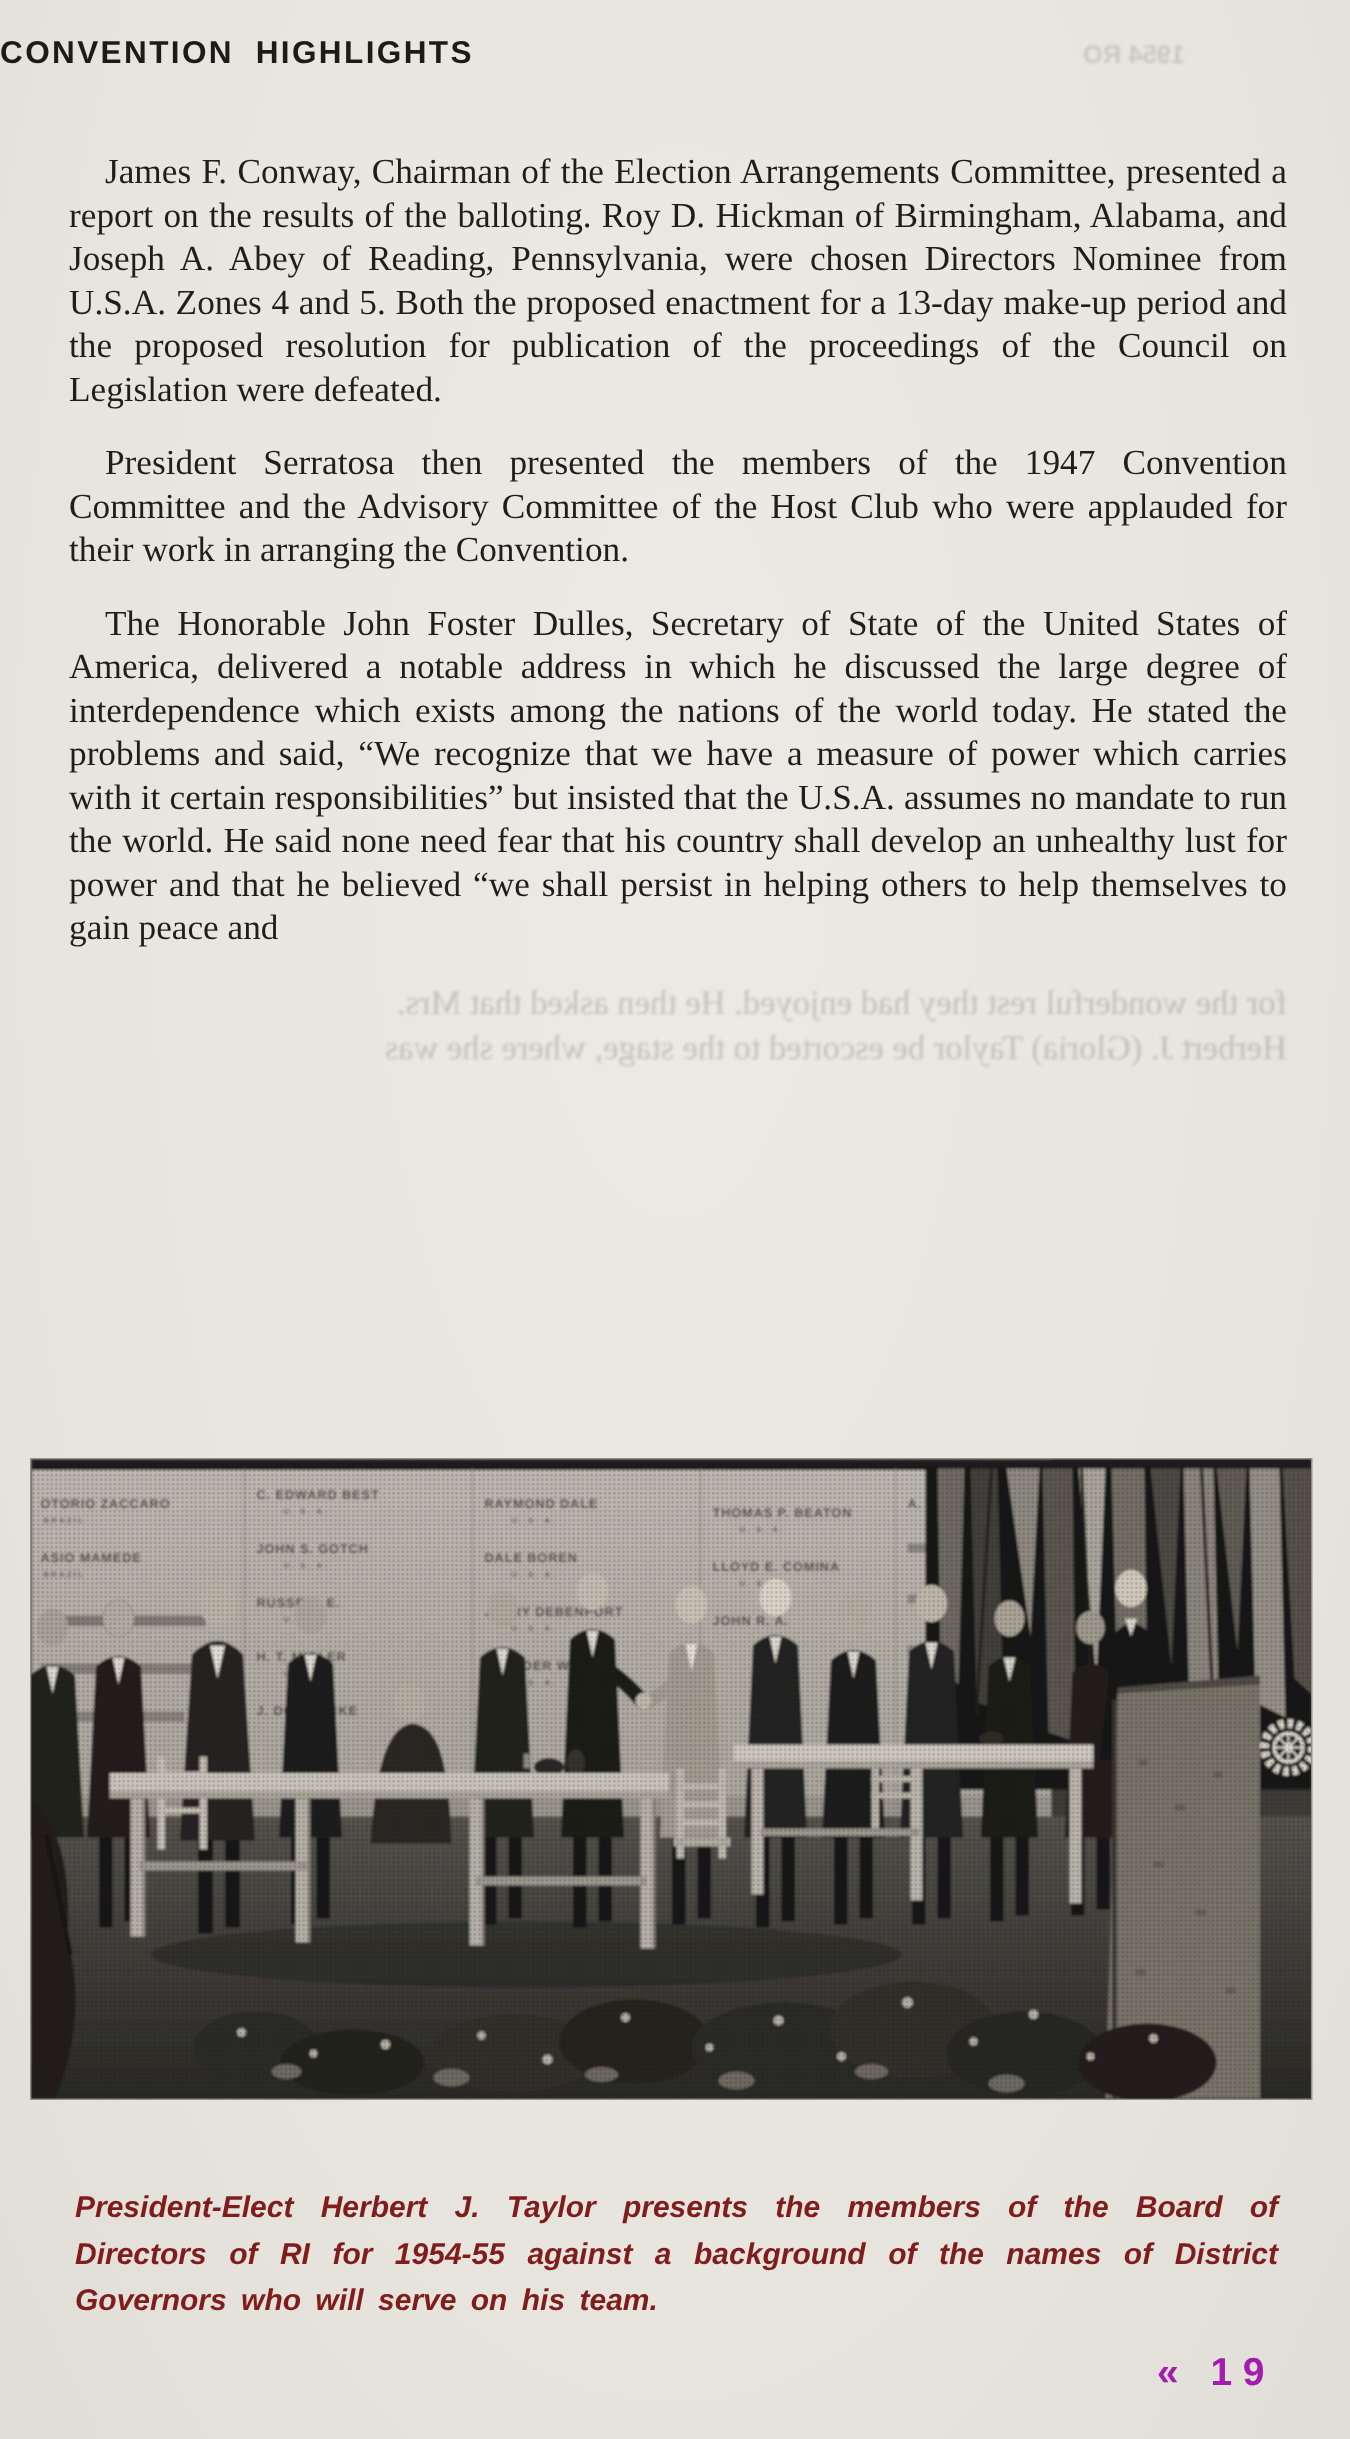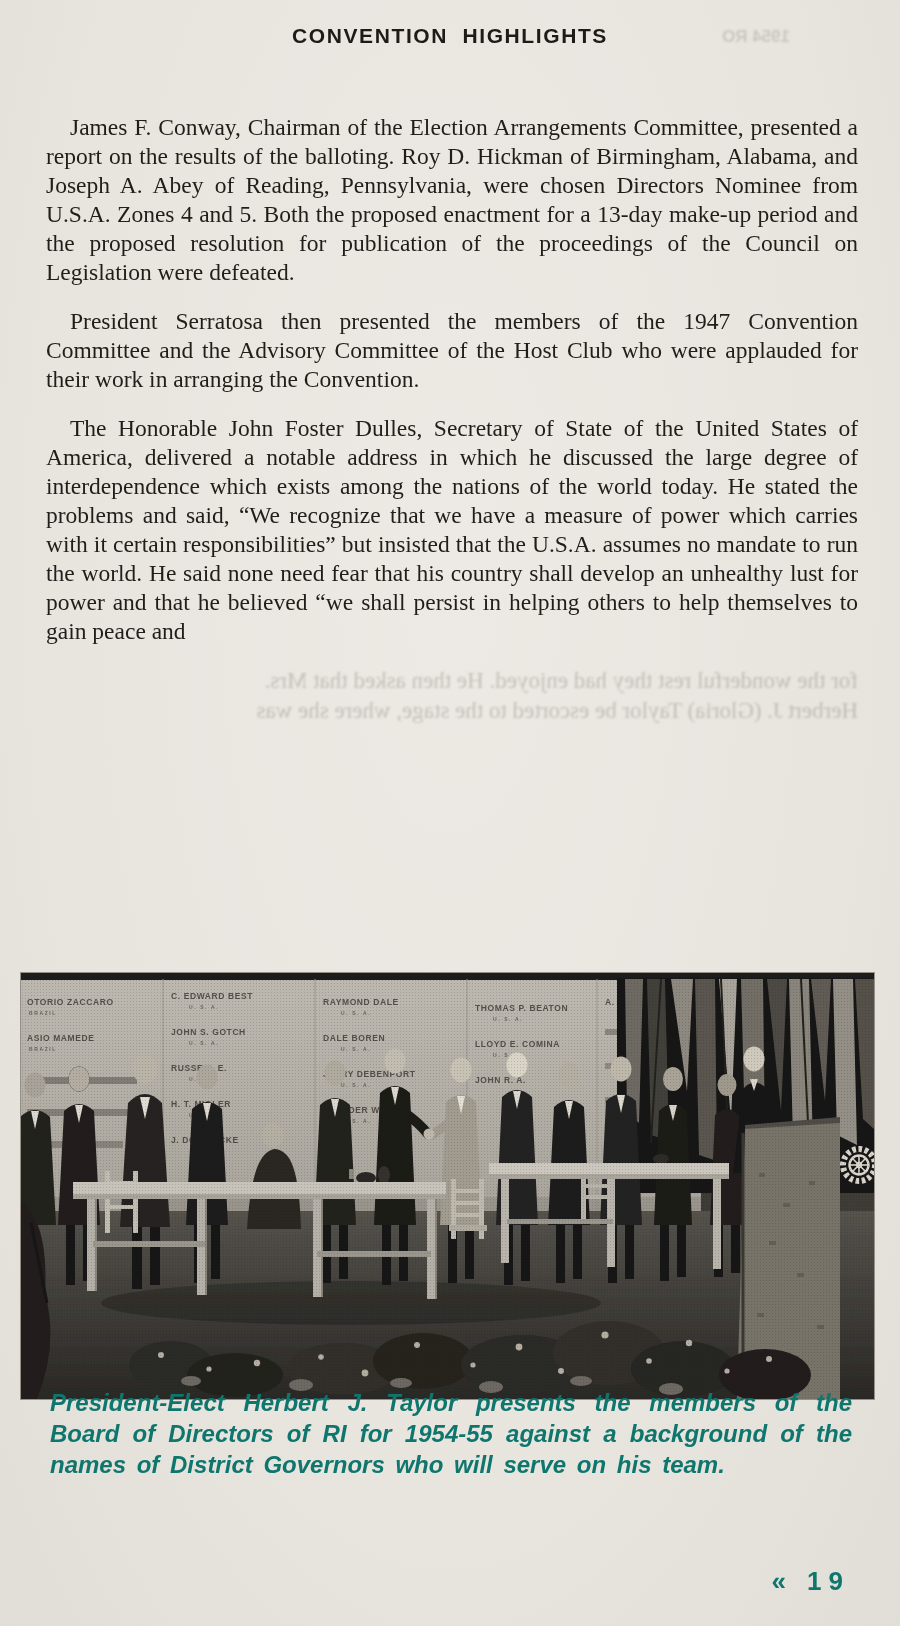--- a/index.html
+++ b/index.html
@@ -2,34 +2,34 @@
 <html><head>
 <meta charset="utf-8">
 <style>
   html,body{margin:0;padding:0}
   body{
     width:900px;height:1626px;position:relative;overflow:hidden;
     background:radial-gradient(ellipse at 50% 35%, #edeae5 0%, #e8e5df 62%, #e1ded7 100%);
     font-family:"Liberation Serif", serif;
   }
   .page-title{
-    position:absolute;top:24px;left:0;width:900px;text-align:center;
+    position:absolute;top:24px;left:0;width:900px;text-align:left;
     font-family:"Liberation Sans", sans-serif;font-weight:bold;
     font-size:21px;letter-spacing:1.6px;word-spacing:7px;color:#1d1b18;
   }
   .ghost-top{
     position:absolute;top:27px;left:590px;width:200px;
     font-family:"Liberation Sans", sans-serif;font-weight:bold;font-size:17px;
     color:rgba(125,119,110,0.28);transform:scaleX(-1);filter:blur(1px);
   }
   .article{
     position:absolute;top:97px;left:46px;width:812px;
     font-size:23.5px;line-height:29px;color:#201e1b;text-align:justify;
   }
-  .article p{margin:16px 0 20px 0;text-indent:24px;}
+  .article p{margin:4px 0 20px 0;text-indent:24px;}
   .ghost-block{
     margin-top:4px;transform:scaleX(-1);filter:blur(0.9px);
     color:rgba(112,106,97,0.32);font-size:23px;line-height:30px;
   }
   .photo{
     position:absolute;top:973px;left:21px;width:853px;height:426px;
     background:#3f3c38;box-shadow:0 0 0 1px #959087;
   }
   .photo svg{display:block;width:100%;height:100%}
   .photo .halftone{
@@ -39,28 +39,28 @@
   }
   .board-name{
     font-family:"Liberation Sans", sans-serif;font-weight:bold;font-size:8.5px;
     letter-spacing:0.6px;fill:#45423d;opacity:0.88;
   }
   .board-country{
     font-family:"Liberation Sans", sans-serif;font-weight:bold;font-size:5px;
     letter-spacing:1.6px;fill:#55514b;opacity:0.8;
   }
   .caption{
-    position:absolute;top:1387px;left:50px;width:802px;
+    position:absolute;top:1457px;left:50px;width:802px;
     font-family:"Liberation Sans", sans-serif;font-style:italic;font-weight:bold;
-    font-size:24px;line-height:31px;color:#0f766e;text-align:justify;word-spacing:4px;
+    font-size:20px;line-height:31px;color:#7f1d1d;text-align:justify;word-spacing:4px;
   }
   .page-number{
     position:absolute;top:1566px;right:50px;
     font-family:"Liberation Sans", sans-serif;font-weight:bold;
-    font-size:26px;letter-spacing:7px;color:#0f766e;
+    font-size:26px;letter-spacing:7px;color:#a21caf;
   }
 </style>
 </head>
 <body>
 
 <div class="page-title">CONVENTION HIGHLIGHTS</div>
 <div class="ghost-top">1954 RO</div>
 
 <div class="article">
   <p>James F. Conway, Chairman of the Election Arrangements Committee, presented a report on the results of the balloting.  Roy D. Hickman of Birmingham, Alabama, and Joseph A. Abey of Reading, Pennsylvania, were chosen Directors Nominee from U.S.A. Zones 4 and 5.  Both the proposed enactment for a 13-day make-up period and the proposed resolution for publication of the proceedings of the Council on Legislation were defeated.</p>

